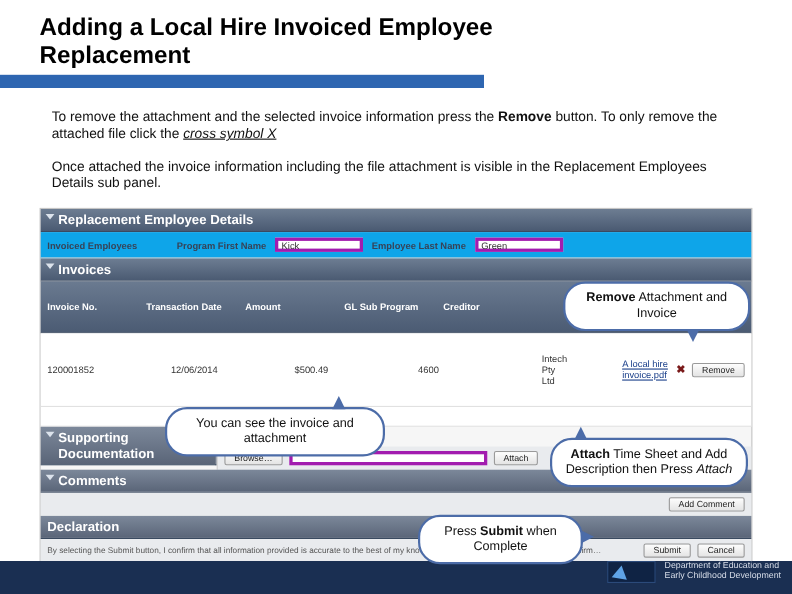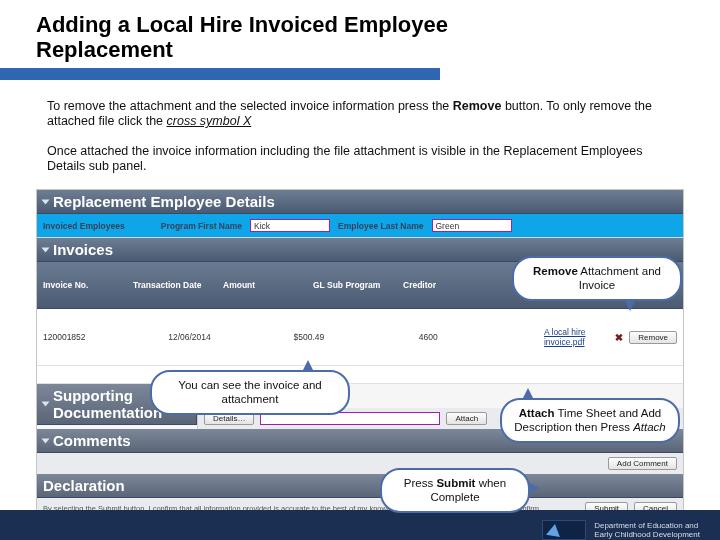--- a/index.html
+++ b/index.html
@@ -42,38 +42,38 @@
     border: 1px solid #c5c5c5;
     background: #f6f6f6;
     font-size: 9px;
     color: #333;
     position: relative;
   }
   .section-bar {
     background: linear-gradient(#6d7d92, #4a5a72);
     color: #fff;
     font-weight: bold;
-    font-size: 15px;
+    font-size: 12px;
     padding: 3px 6px;
     border-bottom: 1px solid #3a4a60;
     display: flex;
-    align-items: center;
+    align-items: flex-start;
   }
   .section-bar .tri {
     display: inline-block;
     width: 0; height: 0;
     border-top: 4px solid transparent;
     border-bottom: 4px solid transparent;
     border-left: 5px solid #dce3ec;
     margin-right: 5px;
     transform: rotate(90deg);
   }
   .row { display: flex; align-items: center; padding: 5px 6px; gap: 8px; background: #0ea5e9; border-bottom: 1px solid #d6d6d6; flex-wrap: nowrap; }
   .lbl { color: #374357; font-weight: bold; font-size: 8.5px; white-space: nowrap; }
-  .field { background: #fff; border: 1px solid #a21caf; height: 13px; font-size: 8.5px; padding: 0 3px; color: #333; display: inline-flex; align-items: center; }
+  .field { background: #fff; border: 3px solid #a21caf; height: 13px; font-size: 8.5px; padding: 0 3px; color: #333; display: inline-flex; align-items: center; }
   .thead {
     display: flex;
     background: linear-gradient(#6a7a90, #4b5b73);
     color: #fff;
     font-size: 8.5px;
     font-weight: bold;
     border-bottom: 1px solid #3a4a60;
   }
   .thead > div, .trow > div { padding: 18px 6px; }
   .trow { display: flex; background: #fff; border-bottom: 1px solid #e1e1e1; align-items: center; font-size: 8.5px; gap: 38px; }
@@ -121,23 +121,23 @@
     width: 0; height: 0;
   }
   .footer-band {
     position: absolute;
     left: 0; right: 0; bottom: 0;
     height: 30px;
     background: #1a2f52;
     color: #d7dde8;
     font-size: 8.5px;
     display: flex;
-    align-items: flex-end;
+    align-items: flex-start;
     justify-content: flex-end;
-    padding: 0 20px;
+    padding: 0 10px;
     gap: 8px;
   }
   .vic-logo {
     width: 44px; height: 20px;
     background: #0f2344;
     border: 1px solid #2b4a7a;
     position: relative;
   }
   .vic-logo::before {
     content: "";
@@ -191,34 +191,35 @@
       <div class="c-amt">Amount</div>
       <div class="c-gl">GL Sub Program</div>
       <div class="c-cr">Creditor</div>
       <div class="c-act"></div>
     </div>
     <div class="trow">
       <div class="c-inv">120001852</div>
       <div class="c-td">12/06/2014</div>
       <div class="c-amt">$500.49</div>
       <div class="c-gl">4600</div>
+      <div class="c-cr">Intech Pty Ltd</div>
       <div class="c-act">
         <span class="link">A local hire invoice.pdf</span>
         <span class="xicon">✖</span>
         <span class="btn">Remove</span>
       </div>
     </div>
     <div style="height:18px;background:#fff;border-bottom:1px solid #e1e1e1"></div>
 
     <div class="section-bar" style="background:linear-gradient(#7c889a,#5a6578);width:160px;border-right:1px solid #3a4a60">
         <span class="tri"></span>
         <span>Supporting Documentation</span>
       </div>
     <div class="support-row" style="margin-top:-17px;margin-left:160px;border-left:1px solid #cfcfcf">
-      <span class="btn">Details…</span>
+      <span class="btn">Browse…</span>
       <span class="field" style="width:180px;color:#999" title="Description"></span>
       <span class="btn">Attach</span>
     </div>
 
     <div class="section-bar" style="background:linear-gradient(#7c889a,#5a6578)">
         <span class="tri"></span>
         <span>Comments</span>
       </div>
     <div class="support-row" style="justify-content:flex-end">
       <span class="btn">Add Comment</span>

